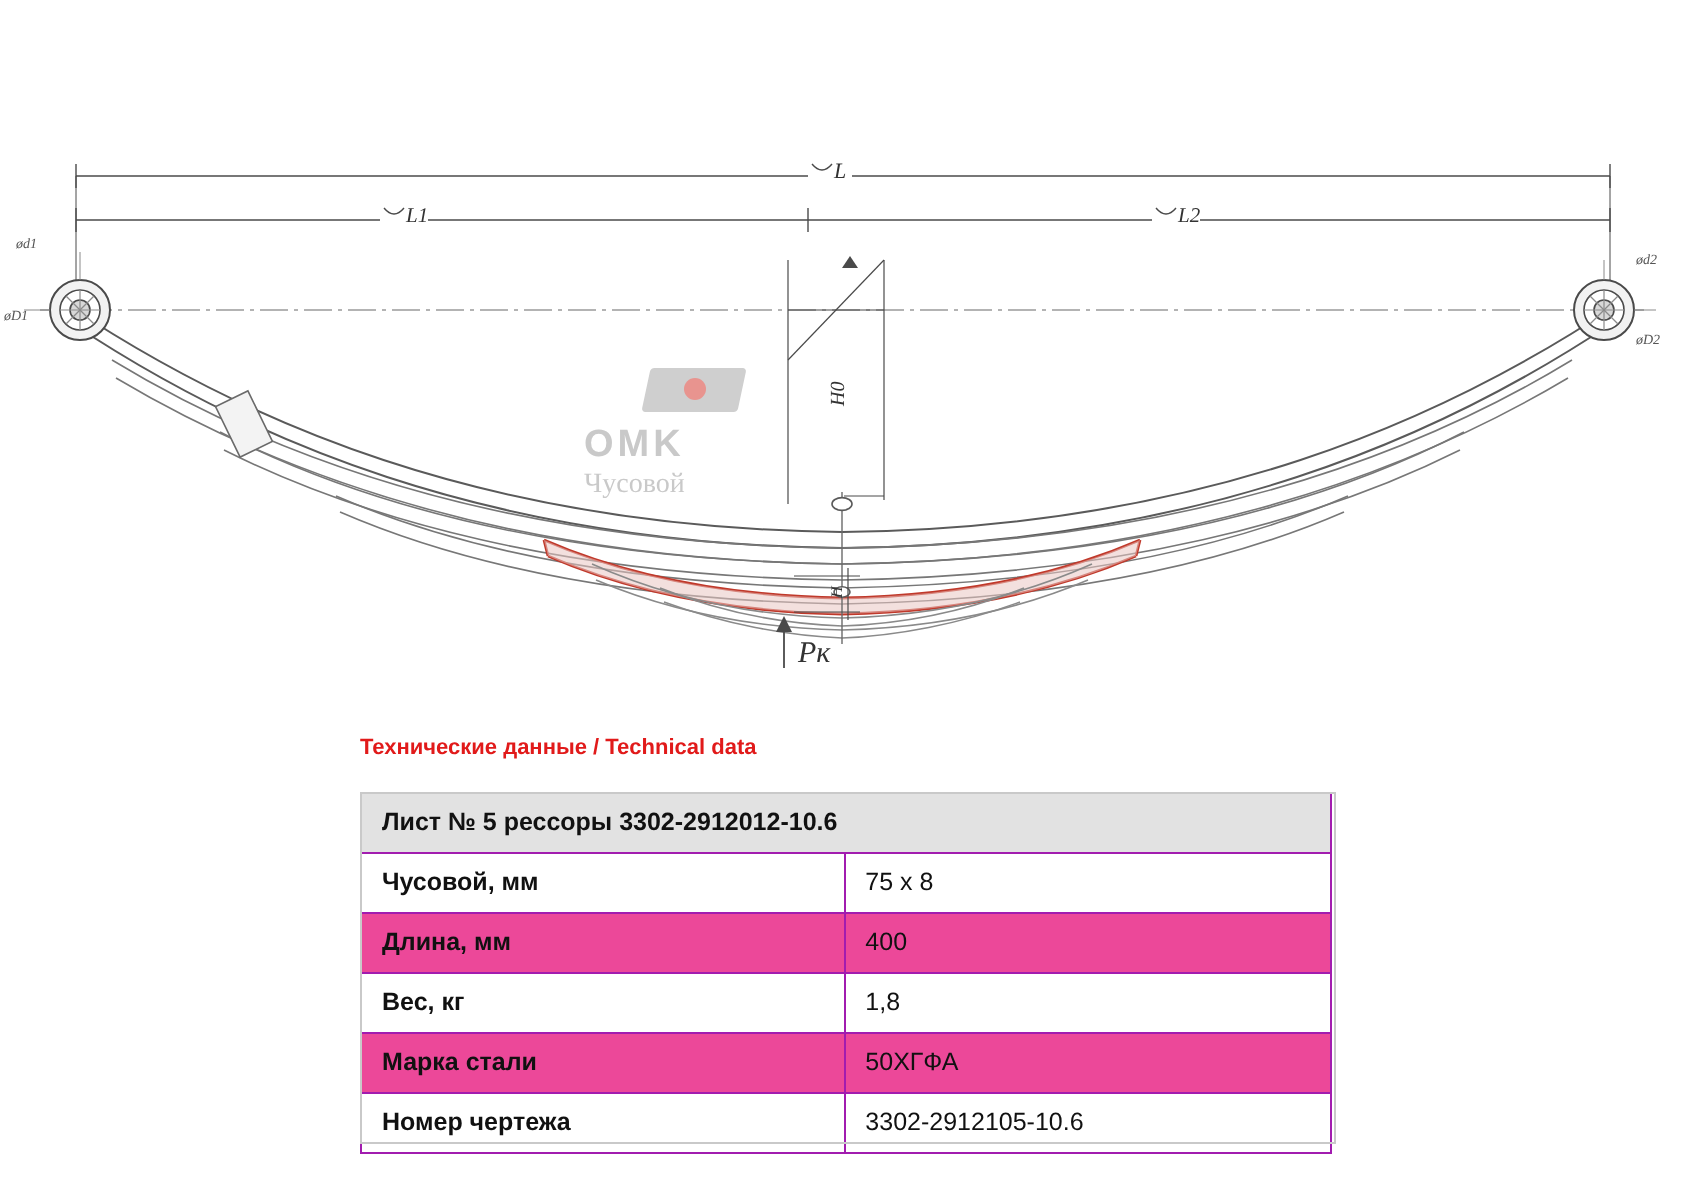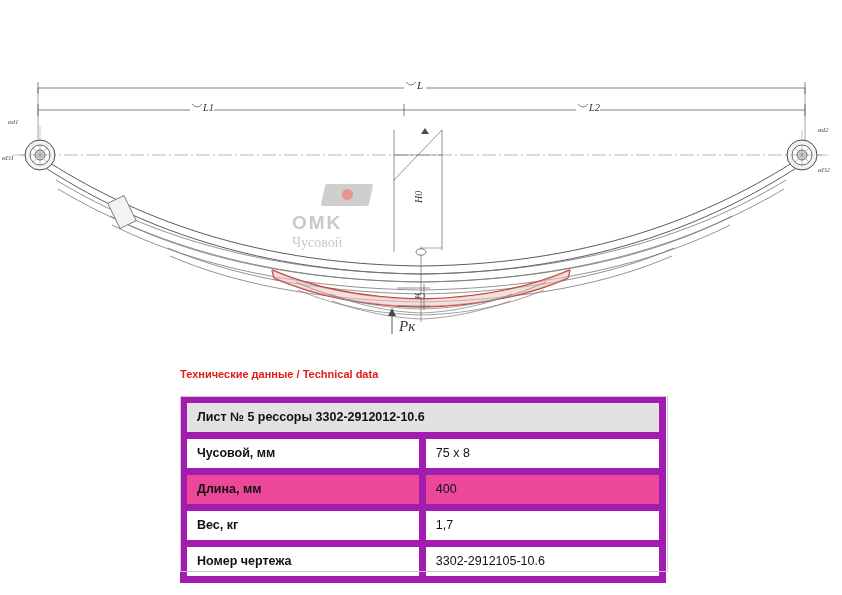--- a/index.html
+++ b/index.html
@@ -92,21 +92,21 @@
   table.tech {
     position: absolute;
     left: 180px;
     top: 396px;
     width: 486px;
     border-collapse: collapse;
     font-size: 12.5px;
     color: #111111;
   }
   table.tech td {
-    border: 7px solid #a21caf;
+    border: 1px solid #a21caf;
     padding: 7px 10px 8px 10px;
     height: 14px;
   }
   table.tech tr.shaded td {
     background: #ec4899;
   }
   table.tech tr.plain td {
     background: #ffffff;
   }
   table.tech td.k {
@@ -283,21 +283,25 @@
       <tr class="plain">
         <td class="k">Чусовой, мм</td>
         <td class="v">75 х 8</td>
       </tr>
       <tr class="shaded">
         <td class="k">Длина, мм</td>
         <td class="v">400</td>
       </tr>
       <tr class="plain">
         <td class="k">Вес, кг</td>
-        <td class="v">1,7</td>
+        <td class="v">1,8</td>
+      </tr>
+      <tr class="shaded">
+        <td class="k">Марка стали</td>
+        <td class="v">50ХГФА</td>
       </tr>
       <tr class="plain">
         <td class="k">Номер чертежа</td>
         <td class="v">3302-2912105-10.6</td>
       </tr>
     </tbody>
   </table>
   <div class="tbl-border-wrap"></div>
 
 </div>

